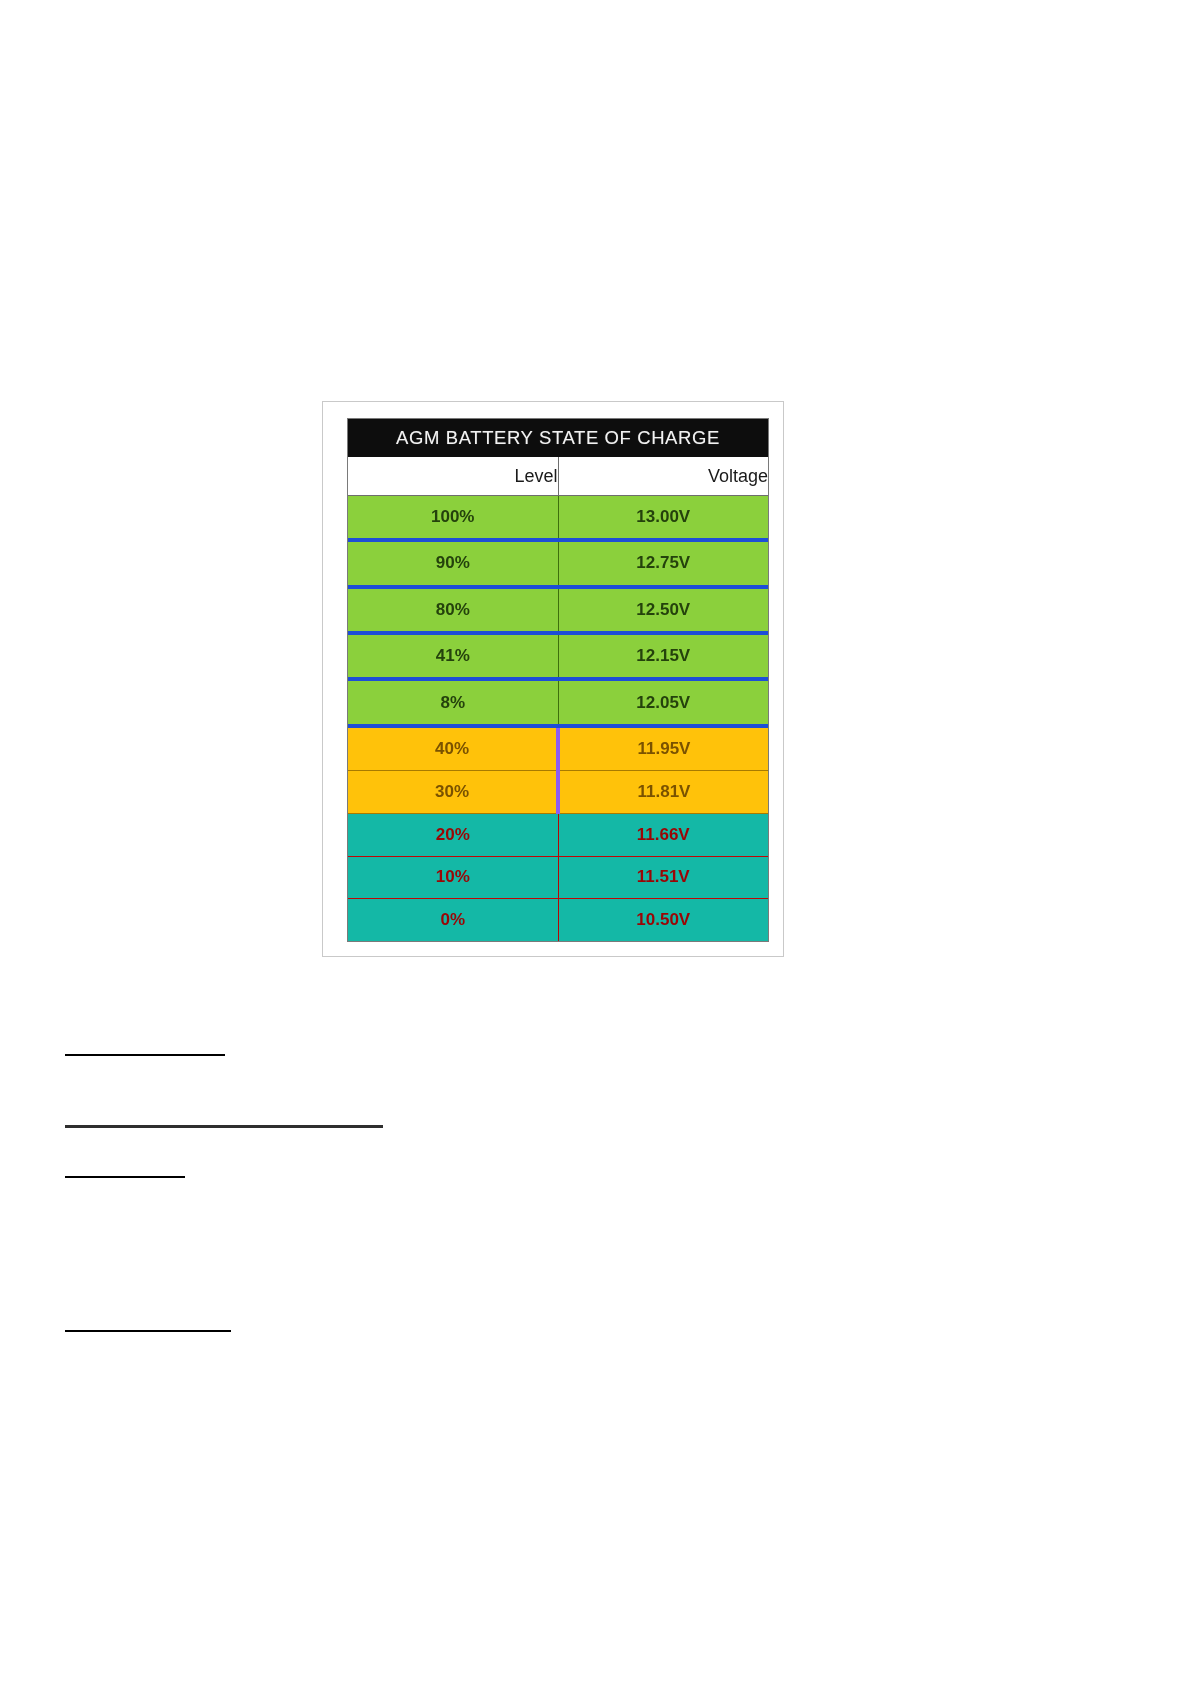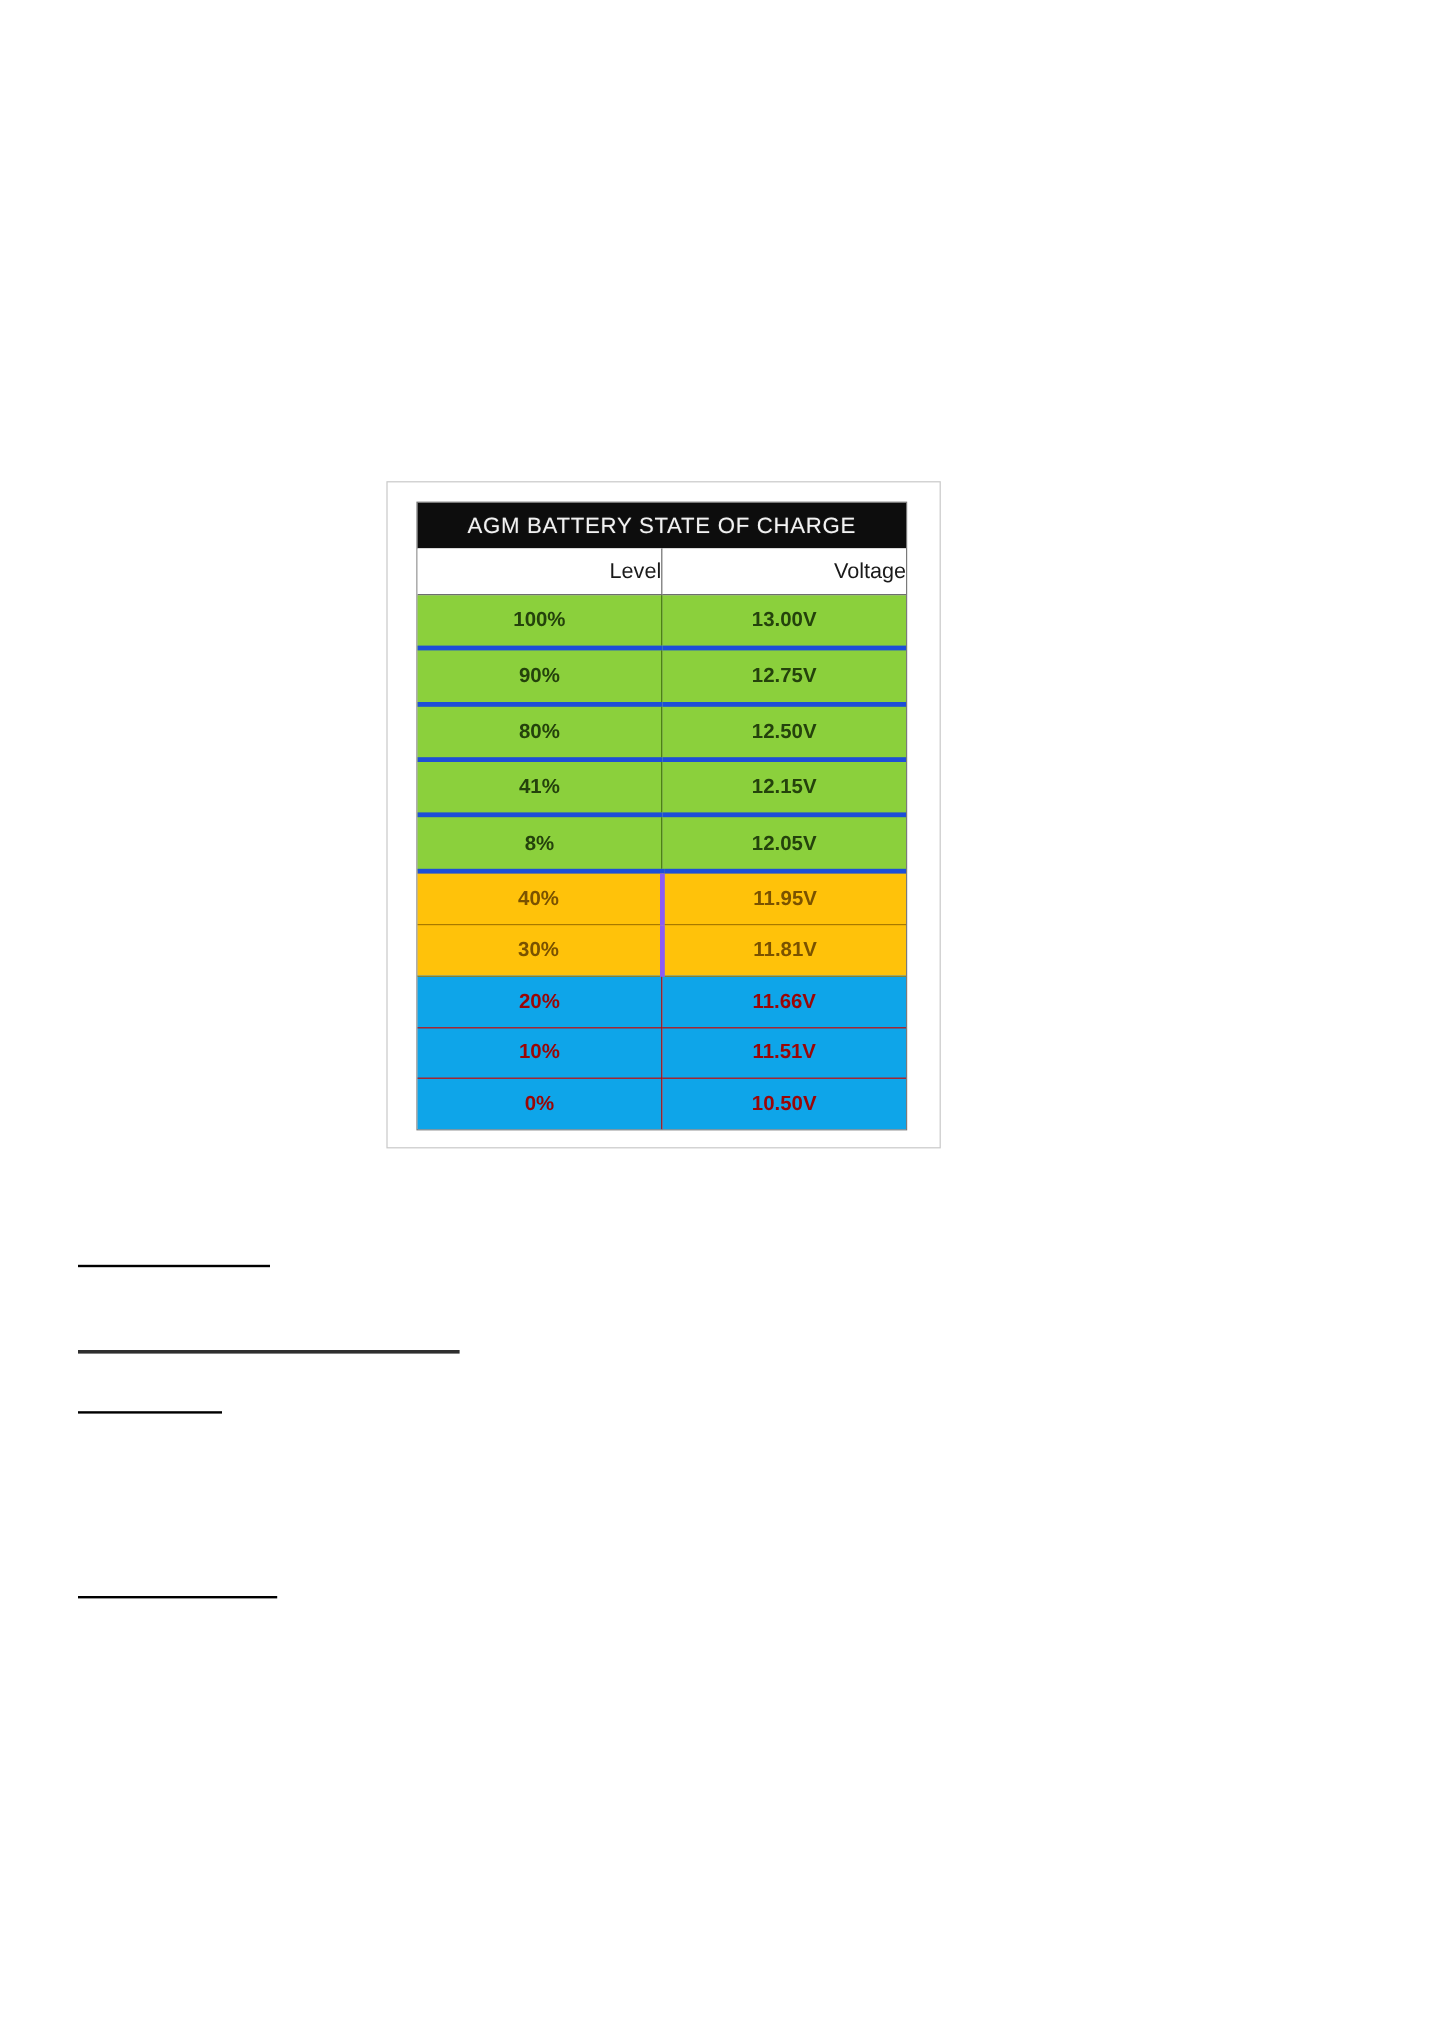--- a/index.html
+++ b/index.html
@@ -24,21 +24,21 @@
   
   .figure {
     position: absolute;
     left: 322px;
     top: 401px;
     width: 462px;
     height: 556px;
     background: #ffffff;
     border: 1px solid #c9c9c9;
     box-sizing: border-box;
-    padding: 16px 27px 14px 24px;
+    padding: 16px 14px 14px 24px;
   }
 
   .figure-inner {
     width: 100%;
     height: 100%;
     border: 1px solid #7a7a7a;
     box-sizing: border-box;
     background: #ffffff;
   }
 
@@ -99,21 +99,21 @@
   .band-green td.left-col { border-right: 1px solid #3e6f0d; }
 
   .band-orange td {
     background: #ffc20a;
     color: #7a5200;
     border-bottom: 1px solid #a87a00;
   }
   .band-orange td.left-col { border-right: 4px solid #8b5cf6; }
 
   .band-red td {
-    background: #0ea5e9;
+    background: #14b8a6;
     color: #9b0505;
     border-bottom: 1px solid #c00606;
     margin-top: 28px;
   }
   .band-red td.left-col { border-right: 1px solid #b50505; }
 
   .soc-table tbody tr:last-child td {
     border-bottom: none;
   }
 

